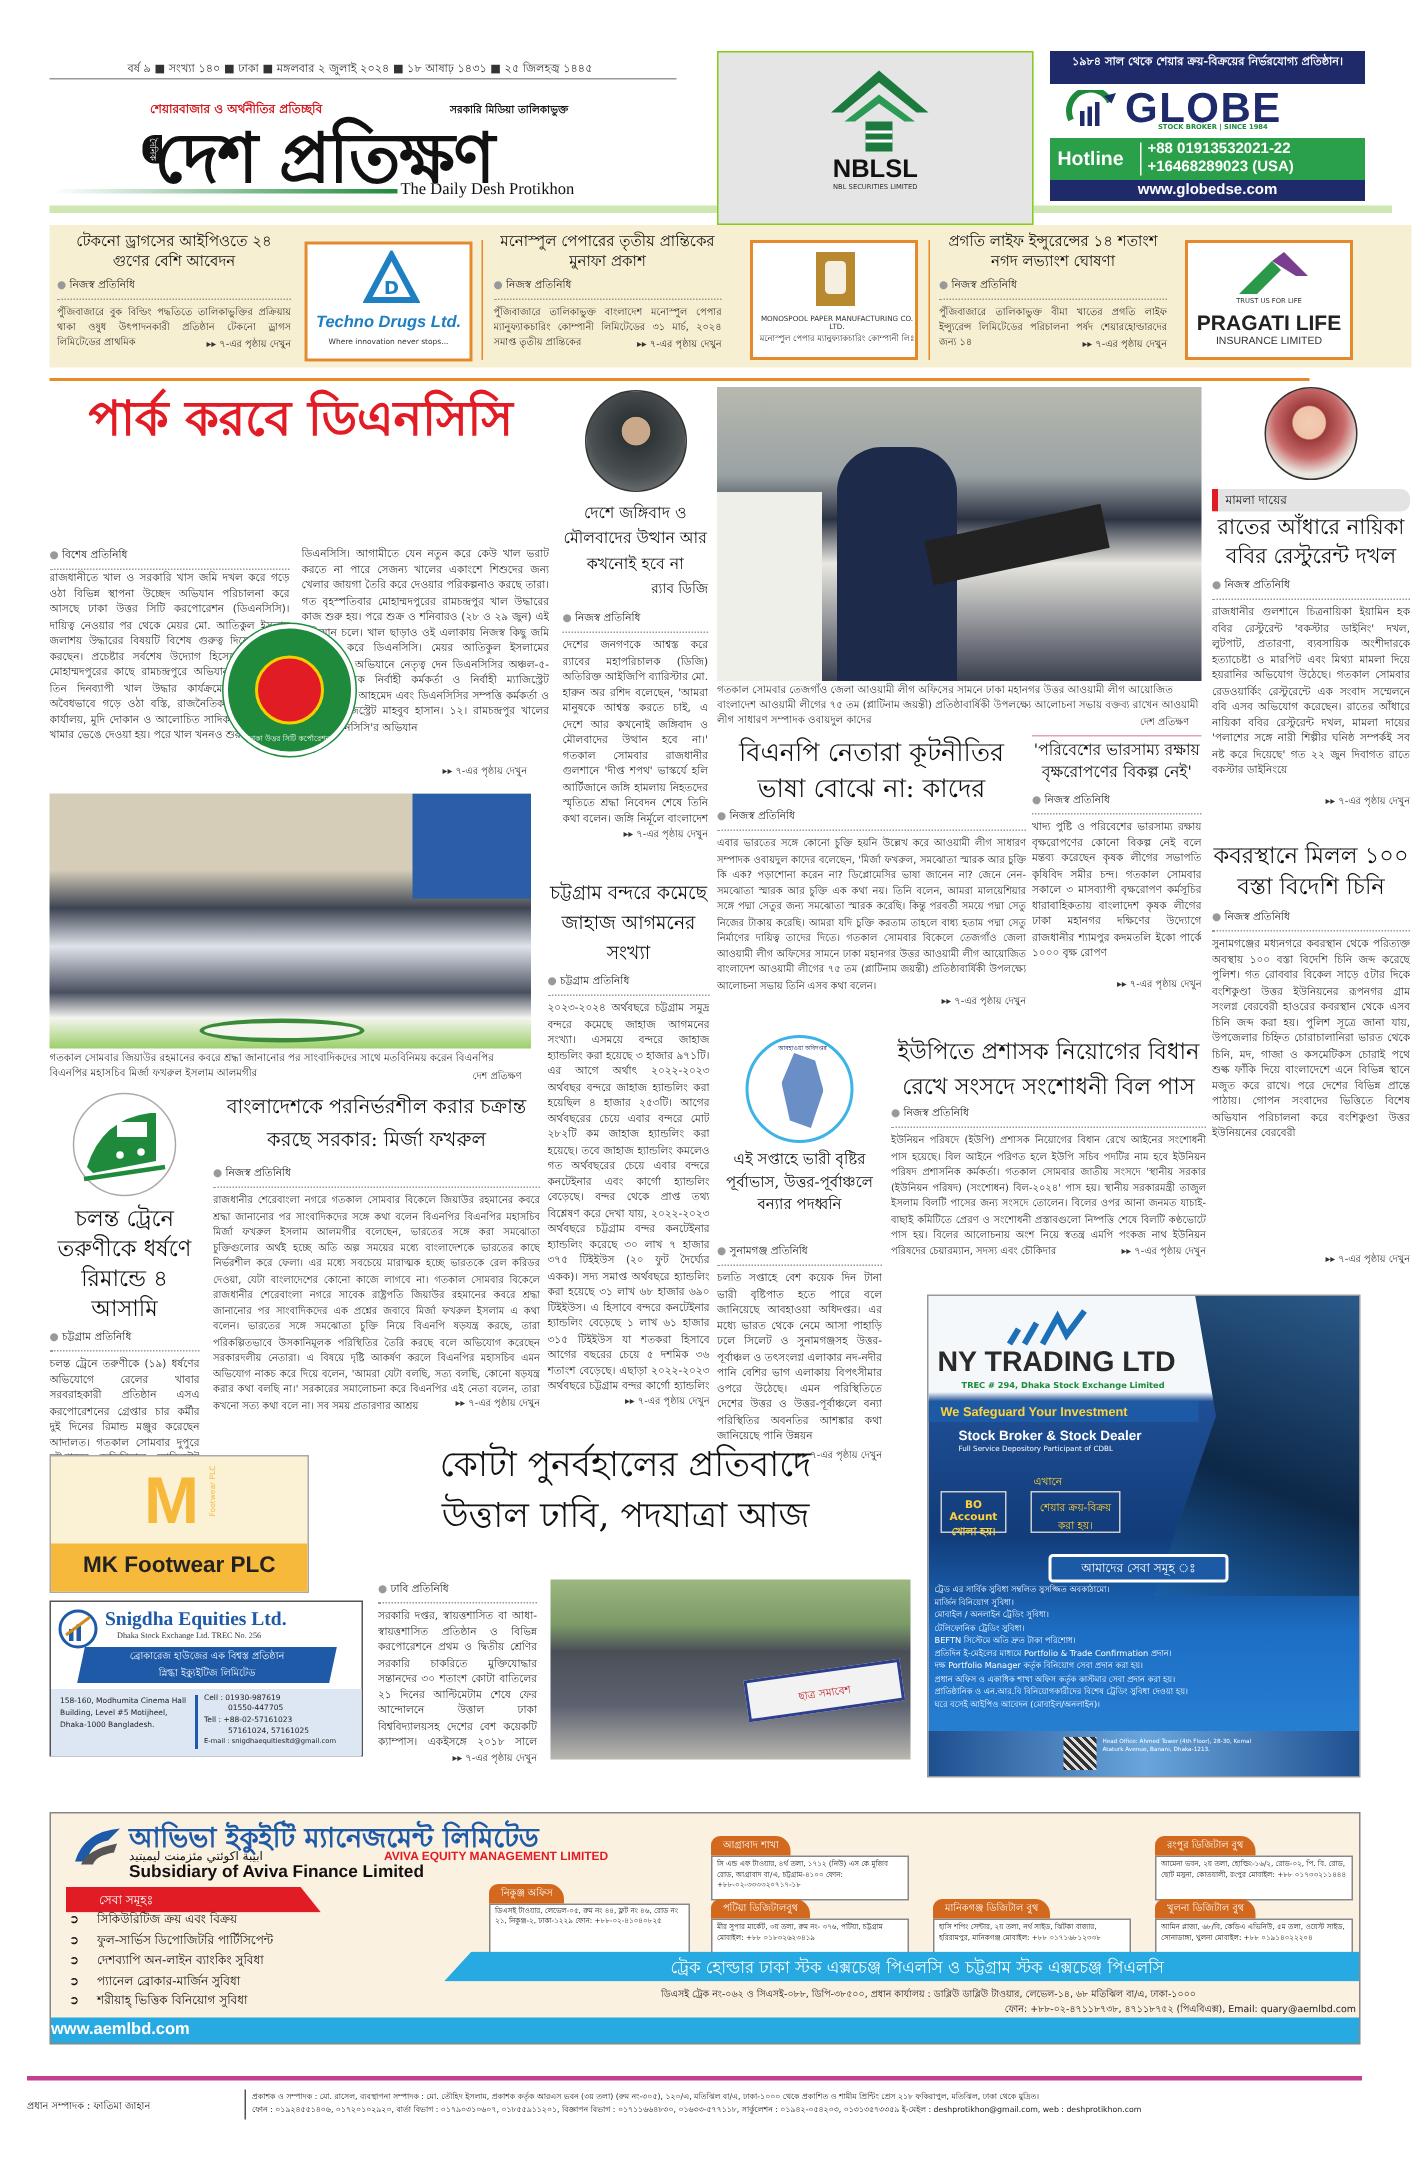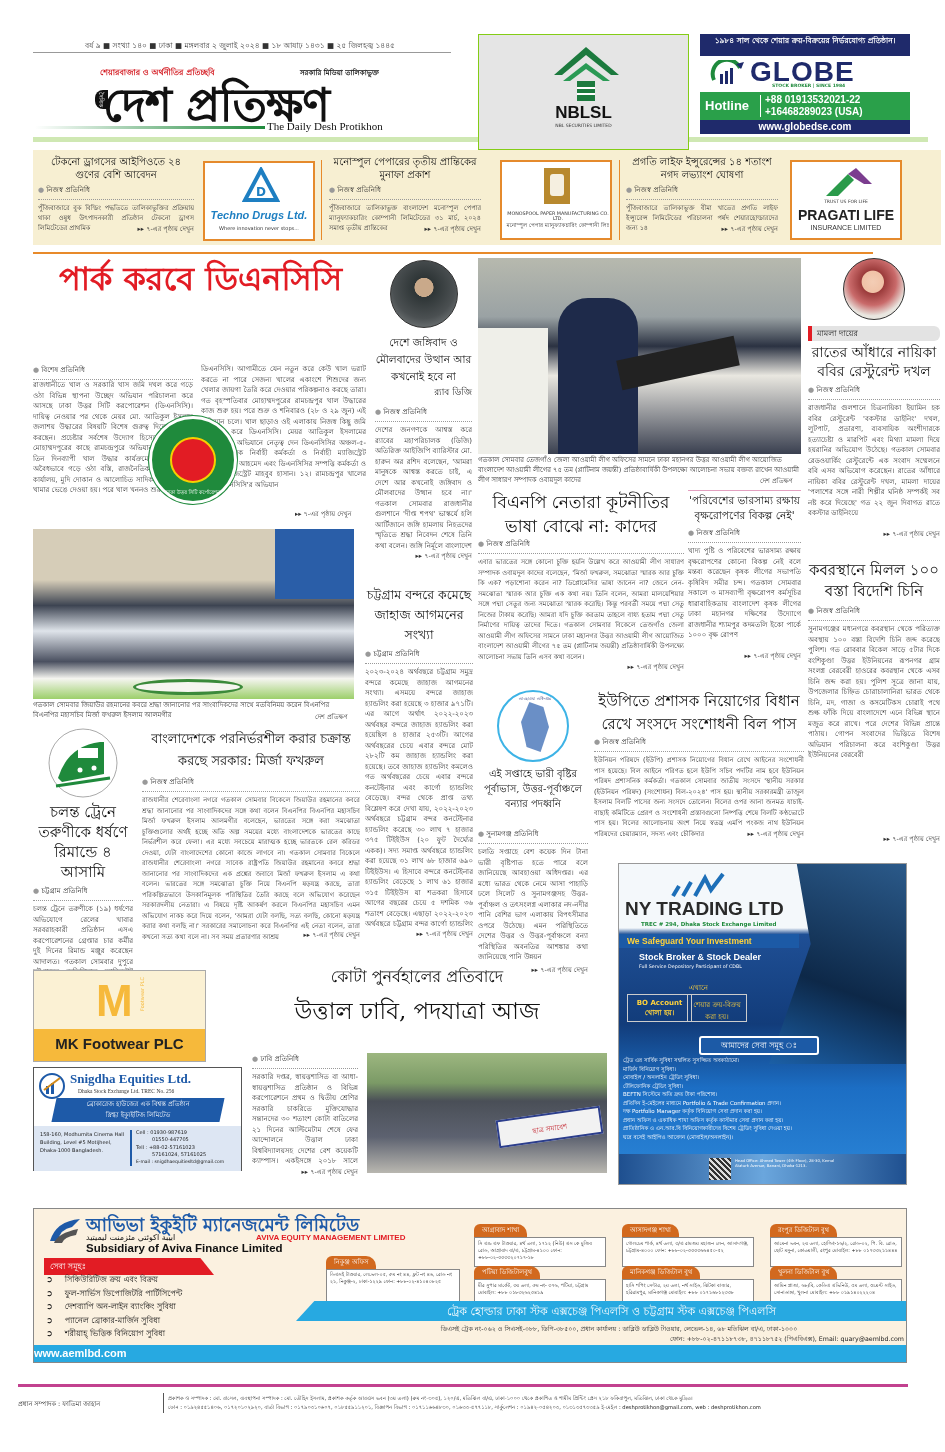--- a/index.html
+++ b/index.html
@@ -235,21 +235,21 @@
   <div class="abs" style="left:150px;top:0;width:139px;height:200px;background:linear-gradient(200deg,#2b5a8a,#0d2848 60%,#1b5fa6);clip-path:polygon(20% 0,100% 0,100% 100%,0 100%,30% 40%)"></div>
   <svg class="abs" style="left:50px;top:8px" width="60" height="26" viewBox="0 0 60 26">
       <path d="M4 24 L10 14 M14 24 L22 10 M26 24 L36 6 L42 18 L54 2" stroke="#1d6fb8" stroke-width="4" fill="none"></path>
     </svg>
   <div class="abs" style="left:6px;top:34px;font-family:'Liberation Sans',sans-serif;font-weight:bold;font-size:19px;color:#2a2a2a">NY TRADING LTD</div>
   <div class="abs" style="left:22px;top:57px;font-size:5.5px;color:#1f8a3c;font-weight:bold">TREC # 294, Dhaka Stock Exchange Limited</div>
   <div class="abs" style="left:0;top:70px;width:180px;background:#1c5aa6;color:#ffd23c;font-family:'Liberation Sans',sans-serif;font-weight:bold;font-size:8.5px;padding:2px 8px">We Safeguard Your Investment</div>
   <div class="abs" style="left:20px;top:88px;color:#fff;font-family:'Liberation Sans',sans-serif;font-weight:bold;font-size:9px">Stock Broker &amp; Stock Dealer</div>
   <div class="abs" style="left:20px;top:100px;color:#fff;font-size:4.8px">Full Service Depository Participant of CDBL</div>
   <div class="abs" style="left:70px;top:118px;color:#ffd23c;font-size:7px">এখানে</div>
-  <div class="abs" style="left:8px;top:130px;width:65px;height:28px;border:1px solid #ccc;color:#ffd23c;font-size:7px;text-align:center;padding-top:4px;font-weight:bold">BO Account খোলা হয়।</div>
+  <div class="abs" style="left:8px;top:130px;width:44px;height:28px;border:1px solid #ccc;color:#ffd23c;font-size:7px;text-align:center;padding-top:4px;font-weight:bold">BO Account খোলা হয়।</div>
   <div class="abs" style="left:68px;top:130px;width:60px;height:28px;border:1px solid #ccc;color:#ffd23c;font-size:7px;text-align:center;padding-top:4px">শেয়ার ক্রয়-বিক্রয় করা হয়।</div>
   <div class="abs" style="left:80px;top:172px;width:120px;text-align:center;background:#1c5aa6;border:2px solid #fff;color:#fff;font-size:8px;border-radius:3px;padding:1px">আমাদের সেবা সমূহ ঃ</div>
   <ul class="abs" style="left:4px;top:192px;width:280px;list-style:none">
     <li style="font-size:5.5px;color:#fff;line-height:8.5px">ট্রেড এর সার্বিক সুবিধা সম্বলিত সুসজ্জিত অবকাঠামো।</li>
     <li style="font-size:5.5px;color:#fff;line-height:8.5px">মার্জিন বিনিয়োগ সুবিধা।</li>
     <li style="font-size:5.5px;color:#fff;line-height:8.5px">মোবাইল / অনলাইন ট্রেডিং সুবিধা।</li>
     <li style="font-size:5.5px;color:#fff;line-height:8.5px">টেলিফোনিক ট্রেডিং সুবিধা।</li>
     <li style="font-size:5.5px;color:#fff;line-height:8.5px">BEFTN সিস্টেমে অতি দ্রুত টাকা পরিশোধ।</li>
     <li style="font-size:5.5px;color:#fff;line-height:8.5px">প্রতিদিন ই-মেইলের মাধ্যমে Portfolio &amp; Trade Confirmation প্রদান।</li>
     <li style="font-size:5.5px;color:#fff;line-height:8.5px">দক্ষ Portfolio Manager কর্তৃক বিনিয়োগ সেবা প্রদান করা হয়।</li>
@@ -288,62 +288,58 @@
   <div class="abs" style="left:102px;top:61px;width:104px;font-size:5px;line-height:7.3px;color:#222">
     <div>Cell : 01930-987619</div>
     <div style="padding-left:16px">01550-447705</div>
     <div>Tell : +88-02-57161023</div>
     <div style="padding-left:16px">57161024, 57161025</div>
     <div style="font-size:4.5px">E-mail : snigdhaequitiesltd@gmail.com</div>
   </div>
 </div>
 
 <div class="abs" style="left:222px;top:960px;width:390px;height:215px">
-  <div class="hl" style="font-size:16px;line-height:34px">কোটা পুনর্বহালের প্রতিবাদে</div>
+  <div class="hl" style="font-size:23px;line-height:34px">কোটা পুনর্বহালের প্রতিবাদে</div>
   <div class="hl" style="font-size:23px;line-height:34px">উত্তাল ঢাবি, পদযাত্রা আজ</div>
 </div>
 <div class="abs" style="left:252px;top:1053px;width:106px;height:120px">
   <div class="byline">ঢাবি প্রতিনিধি</div>
   <div class="txt" style="height:95px">সরকারি দপ্তর, স্বায়ত্তশাসিত বা আধা-স্বায়ত্তশাসিত প্রতিষ্ঠান ও বিভিন্ন করপোরেশনে প্রথম ও দ্বিতীয় শ্রেণির সরকারি চাকরিতে মুক্তিযোদ্ধার সন্তানদের ৩০ শতাংশ কোটা বাতিলের ২১ দিনের আল্টিমেটাম শেষে ফের আন্দোলনে উত্তাল ঢাকা বিশ্ববিদ্যালয়সহ দেশের বেশ কয়েকটি ক্যাম্পাস। একইসঙ্গে ২০১৮ সালে কোটা বাতিল করে দেওয়া পরিপত্রের পুনর্বহাল না</div>
   <div class="more" style="text-align:right">৭-এর পৃষ্ঠায় দেখুন</div>
 </div>
 <div class="abs photo" style="left:367px;top:1053px;width:240px;height:120px;background:linear-gradient(180deg,#9db780 0,#7b9a66 25%,#4a4f57 40%,#5d6270 70%,#b9b7b0 100%)">
   <div style="position:absolute;left:130px;top:60px;width:105px;height:28px;background:#f2f2f2;transform:rotate(-8deg);border:2px solid #2c3e8c;text-align:center;font-size:7px;color:#c21f2a;padding-top:8px"><span>ছাত্র সমাবেশ</span></div>
 </div>
 
 <div class="abs" style="left:33px;top:1208px;width:874px;height:155px;border:1px solid #888;background:#fbf1e0;overflow:hidden">
   <svg class="abs" style="left:14px;top:6px" width="34" height="30" viewBox="0 0 34 30">
       <path d="M2 26 Q8 6 32 4 L24 12 Q12 14 10 26Z" fill="#1e5aa8"></path>
       <path d="M6 28 Q10 18 30 14 L28 20 Q16 22 14 28Z" fill="#555"></path>
     </svg>
   <div class="abs" style="left:52px;top:2px;font-size:18px;color:#1e5aa8;font-weight:bold">আভিভা ইকুইটি ম্যানেজমেন্ট লিমিটেড</div>
   <div class="abs" style="left:52px;top:24px;font-size:8px;color:#111">ابيبة اكوئتي مئزمنت ليميتيد</div>
   <div class="abs" style="left:222px;top:24px;font-family:'Liberation Sans',sans-serif;font-weight:bold;font-size:8px;color:#e21c24">AVIVA EQUITY MANAGEMENT LIMITED</div>
   <div class="abs" style="left:52px;top:33px;font-family:'Liberation Sans',sans-serif;font-weight:bold;font-size:11.5px;color:#111">Subsidiary of Aviva Finance Limited</div>
-  <div class="abs" style="left:10px;top:49px;width:170px;background:#e21c24;color:#fff;font-size:8px;padding:2px 6px;clip-path:polygon(0 0,92% 0,100% 100%,0 100%)">সেবা সমূহঃ</div>
+  <div class="abs" style="left:10px;top:49px;width:170px;background:#e21c24;color:#fff;font-size:8px;padding:2px 22px;clip-path:polygon(0 0,92% 0,100% 100%,0 100%)">সেবা সমূহঃ</div>
   <ul class="abs" style="left:12px;top:64px;width:240px;list-style:none;font-size:8px;line-height:13.5px;color:#111">
     <li><span style="margin-right:12px">➲</span><span>সিকিউরিটিজ ক্রয় এবং বিক্রয়</span></li>
     <li><span style="margin-right:12px">➲</span><span>ফুল-সার্ভিস ডিপোজিটরি পার্টিসিপেন্ট</span></li>
     <li><span style="margin-right:12px">➲</span><span>দেশব্যাপি অন-লাইন ব্যাংকিং সুবিধা</span></li>
     <li><span style="margin-right:12px">➲</span><span>প্যানেল ব্রোকার-মার্জিন সুবিধা</span></li>
     <li><span style="margin-right:12px">➲</span><span>শরীয়াহ্ ভিত্তিক বিনিয়োগ সুবিধা</span></li>
   </ul>
 
   <div class="abs" style="left:292px;top:40px;width:134px">
     <span class="chip">নিকুঞ্জ অফিস</span>
     <div style="border:1px solid #888;background:#fff;font-size:4.8px;line-height:6.8px;padding:2px 3px;height:34px;overflow:hidden">ডিএসই টাওয়ার, লেভেল-০৫, রুম নং ৪৪, ফ্লট নং ৪৬, রোড নং ২১, নিকুঞ্জ-২, ঢাকা-১২২৯ ফোন: +৮৮-০২-৪১০৪০৮২৫</div>
   </div>
   <div class="abs" style="left:440px;top:8px;width:132px">
     <span class="chip">আগ্রাবাদ শাখা</span>
     <div style="border:1px solid #888;background:#fff;font-size:4.8px;line-height:7px;padding:2px 3px;height:30px;overflow:hidden">সি এন্ড এফ টাওয়ার, ৪র্থ তলা, ১৭১২ (নিউ) এস কে মুজিব রোড, আগ্রাবাদ বা/এ, চট্টগ্রাম-৪১০০ ফোন: +৮৮-০২-৩৩৩৩২০৭১৭-১৮</div>
   </div>
-  <div class="abs" style="left:588px;top:8px;width:132px">
-    <span class="chip">আসাদগঞ্জ শাখা</span>
-    <div style="border:1px solid #888;background:#fff;font-size:4.8px;line-height:7px;padding:2px 3px;height:30px;overflow:hidden">গোলচেম পার্ক, ৪র্থ তলা, ৩/এ রামজয় মহাজন লেন, আসাদগঞ্জ, চট্টগ্রাম-৪০০০ ফোন: +৮৮-০২-৩৩৩৩৬৬৪৫০-৫২</div>
-  </div>
   <div class="abs" style="left:736px;top:8px;width:132px">
     <span class="chip">রংপুর ডিজিটাল বুথ</span>
     <div style="border:1px solid #888;background:#fff;font-size:4.8px;line-height:7px;padding:2px 3px;height:30px;overflow:hidden">আমেনা ভবন, ২য় তলা, হোল্ডিং-১৬/২, রোড-০২, পি. বি. রোড, ছোট মসুনা, কোতয়ালী, রংপুর মোবাইল: +৮৮ ০১৭৩৩২১১৪৪৪</div>
   </div>
   <div class="abs" style="left:440px;top:50px;width:132px">
     <span class="chip">পটিয়া ডিজিটালবুথ</span>
     <div style="border:1px solid #888;background:#fff;font-size:4.8px;line-height:7px;padding:2px 3px;height:28px;overflow:hidden">মীর সুপার মার্কেট, ৩য় তলা, রুম নং- ৩৭৬, পটিয়া, চট্টগ্রাম মোবাইল: +৮৮ ০১৮৩২৬২৩৪১৯</div>
   </div>
   <div class="abs" style="left:588px;top:50px;width:132px">
     <span class="chip">মানিকগঞ্জ ডিজিটাল বুথ</span>

